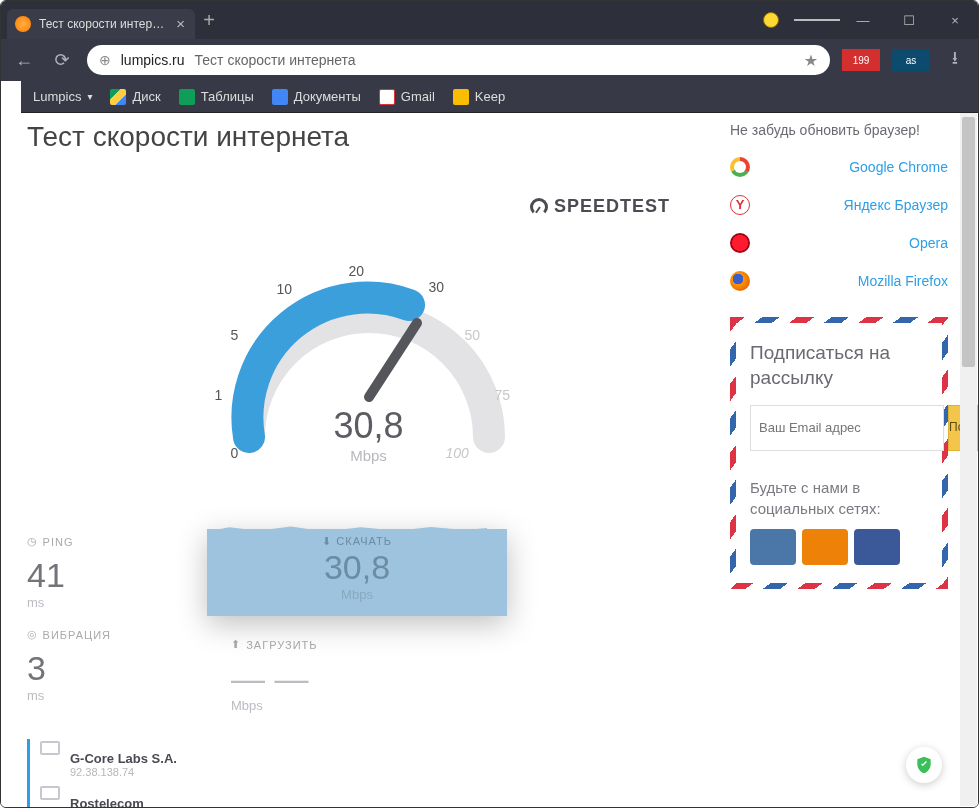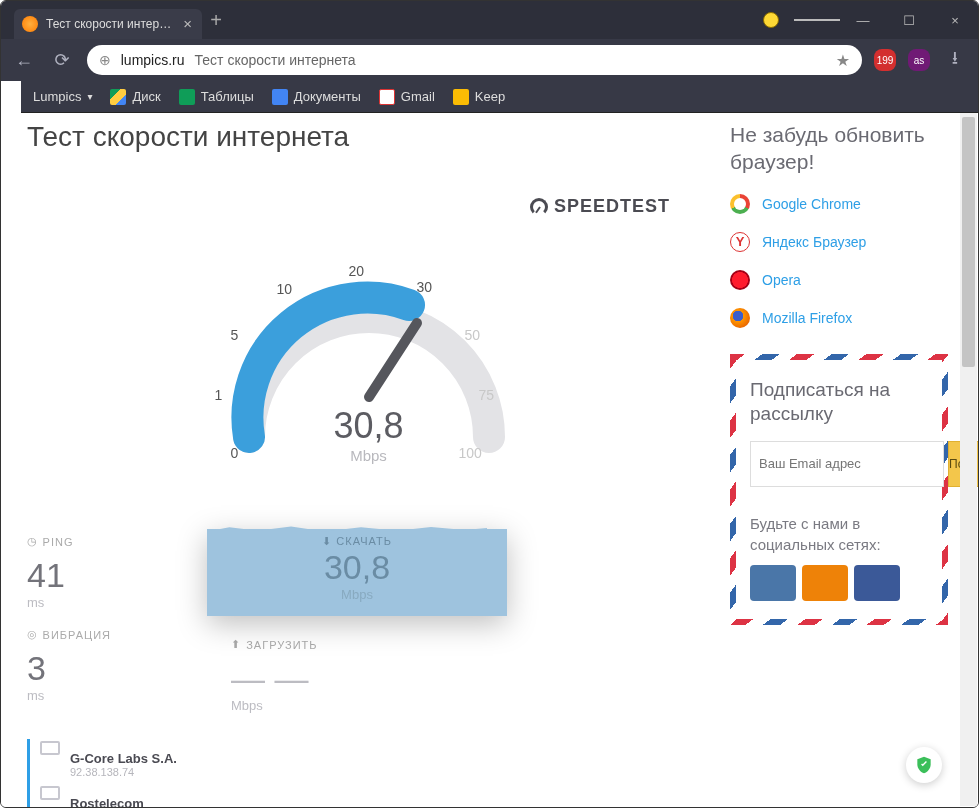--- a/index.html
+++ b/index.html
@@ -15,21 +15,21 @@
 
   
   .titlebar {
     height: 38px;
     background: #2d2f3a;
     display: flex; align-items: center;
     color: #c9c9c9;
     font-size: 13px;
   }
   .tab {
-    height: 30px; margin-top: 7px; margin-left: 13px;
+    height: 30px; margin-top: 7px; margin-left: 6px;
     background: #3a3c49;
     border-radius: 6px 6px 0 0;
     display: flex; align-items: center;
     padding: 0 10px 0 8px;
     gap: 8px;
     width: 188px;
   }
   .favicon-orange { width: 16px; height: 16px; background: radial-gradient(#ffb040,#ff7b00); border-radius: 50%; flex: none; }
   .tab-title { white-space: nowrap; overflow: hidden; text-overflow: ellipsis; flex: 1; color:#ddd; font-size:12px;}
   .tab .x { color:#bbb; font-size:15px; cursor:pointer; }
@@ -51,23 +51,23 @@
   .addrbox {
     flex:1; height:30px; background:#fff; border-radius:15px;
     display:flex; align-items:center; padding:0 12px; gap:10px;
     font-size:14px;
   }
   .addrbox .globe{ color:#888;}
   .addrbox .domain{ color:#222;}
   .addrbox .pagetitle{ color:#666; }
   .addrbox .flex{flex:1;}
   .addrbox .bm{ color:#888; font-size:16px; cursor:pointer;}
-  .ext-ico { width:22px; height:22px; border-radius:8px; display:flex; align-items:center; justify-content:center; font-size:10px; color:#fff; cursor:pointer;}
+  .ext-ico { width:38px; height:22px; border-radius:0; display:flex; align-items:center; justify-content:center; font-size:10px; color:#fff; cursor:pointer;}
   .ext-red{ background:#d32f2f;}
-  .ext-grey{ background:#701a75;}
+  .ext-grey{ background:#0c4a6e;}
 
   
   .bmbar {
     height: 32px; background:#373946;
     display:flex; align-items:center; gap:18px;
     padding:0 12px; font-size:13px; color:#ddd;
     border-bottom:1px solid #222;
     margin-left:20px;
   }
   .bm-item{ display:flex; align-items:center; gap:6px; cursor:pointer;}
@@ -128,22 +128,22 @@
   .ul-block .sm{ color:#bcbcc2;}
 
   .servers{ margin-top:26px; border-left:3px solid #2e9fe6; padding-left:10px;}
   .srv{ display:flex; align-items:flex-start; gap:10px; margin-bottom:6px;}
   .srv .ic{ width:20px; height:14px; border:2px solid #c7c7cf; border-radius:2px; margin-top:2px;}
   .srv .name{ font-size:13px; color:#4a4a52; font-weight:600;margin-top:12px;}
   .srv .sub{ font-size:11px; color:#b6b6bc;}
 
   
   .sbox{ margin-bottom:26px;}
-  .sbox h3{ font-weight:400; color:#6a6a72; font-size:21px; line-height:1.3; margin-bottom:12px;}
-  .browser-row{ display:flex; align-items:center; gap:12px; margin:18px 0; cursor:pointer;}
+  .sbox h3{ font-weight:400; color:#6a6a72; font-size:14px; line-height:1.3; margin-bottom:12px;}
+  .browser-row{ display:flex; align-items:center; gap:12px; margin:18px 0; cursor:pointer;justify-content:space-between;}
   .browser-row a{ color:#2e9fe6; font-size:14px; text-decoration:none;}
   .br-ico{ width:20px; height:20px; border-radius:50%; flex:none;}
   .chrome{ background: conic-gradient(#ea4335 0 120deg,#4caf50 120deg 240deg,#fbc02d 240deg 360deg); position:relative;}
   .chrome::after{content:"";position:absolute;inset:4px;border-radius:50%;background:#fff;}
   .chrome::before{content:"";position:absolute;inset:6px;border-radius:50%;background:#4285f4;}
   .yandex{ background:#fff; border:1px solid #d33; color:#d33; font-weight:800; font-size:13px; text-align:center; line-height:18px;}
   .opera{ background: radial-gradient(circle at 50% 50%, #ff1b2d 55%, #a50016 58%);}
   .firefox{ background: radial-gradient(circle at 40% 40%, #3b5ecc 30%, #ff9500 32%, #e66000 80%);}
 
   .mailbox{
@@ -260,24 +260,24 @@
 
         <path d="M 50 210 A 120 120 0 0 1 210 78" fill="none" stroke="#3b9fdc" stroke-width="32" stroke-linecap="round"></path>
 
         <line x1="170" y1="170" x2="218" y2="96" stroke="#55565c" stroke-width="10" stroke-linecap="round"></line>
       </svg>
       <span class="g-label" style="left:72px; top:218px;">0</span>
       <span class="g-label" style="left:56px; top:160px;">1</span>
       <span class="g-label" style="left:72px; top:100px;">5</span>
       <span class="g-label" style="left:118px; top:54px;">10</span>
       <span class="g-label" style="left:190px; top:36px;">20</span>
-      <span class="g-label" style="left:258px; top:52px;">30</span>
+      <span class="g-label" style="left:270px; top:52px;">30</span>
       <span class="g-label dim" style="left:306px; top:100px;">50</span>
-      <span class="g-label dim" style="left:320px; top:160px;">75</span>
-      <span class="g-label dim" style="left:300px; top:218px;">100</span>
+      <span class="g-label dim" style="left:336px; top:160px;">75</span>
+      <span class="g-label dim" style="left:287px; top:218px;font-style:italic;">100</span>
       <div class="g-center">
         <div class="val">30,8</div>
         <div class="unit">Mbps</div>
       </div>
     </div>
 
     <div class="metrics">
       <div>
         <div class="metric">
           <div class="hdr">

